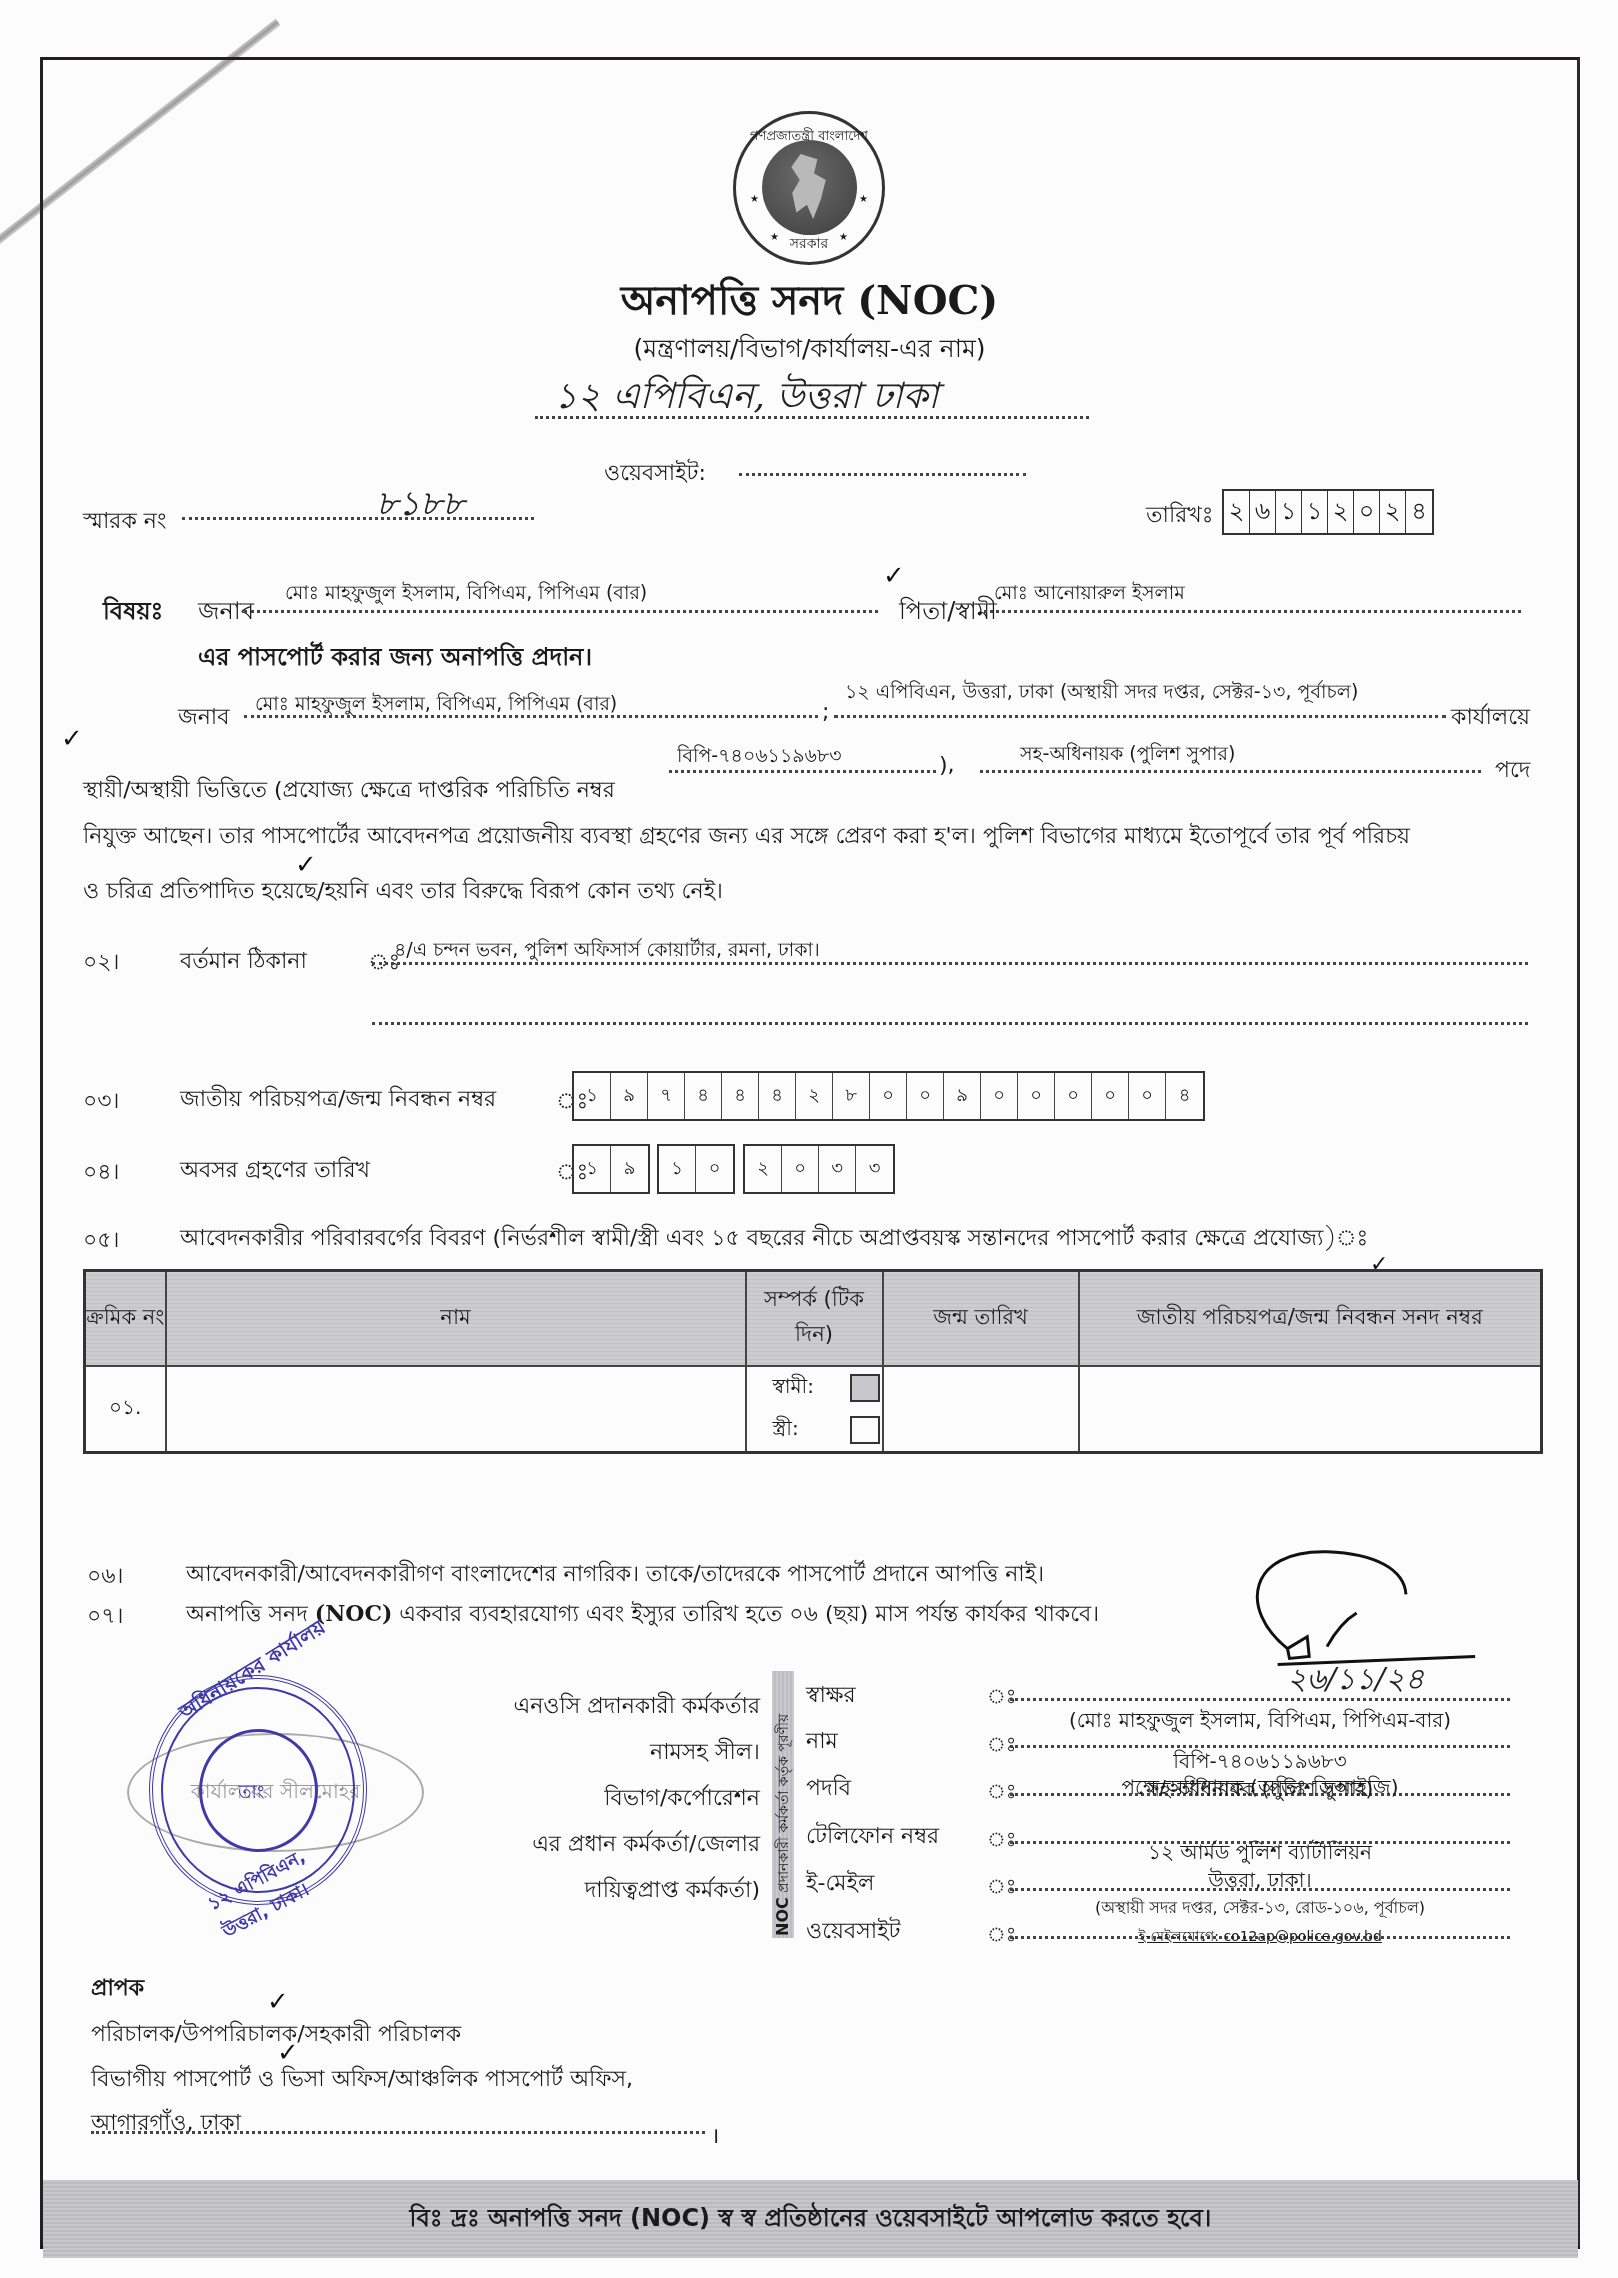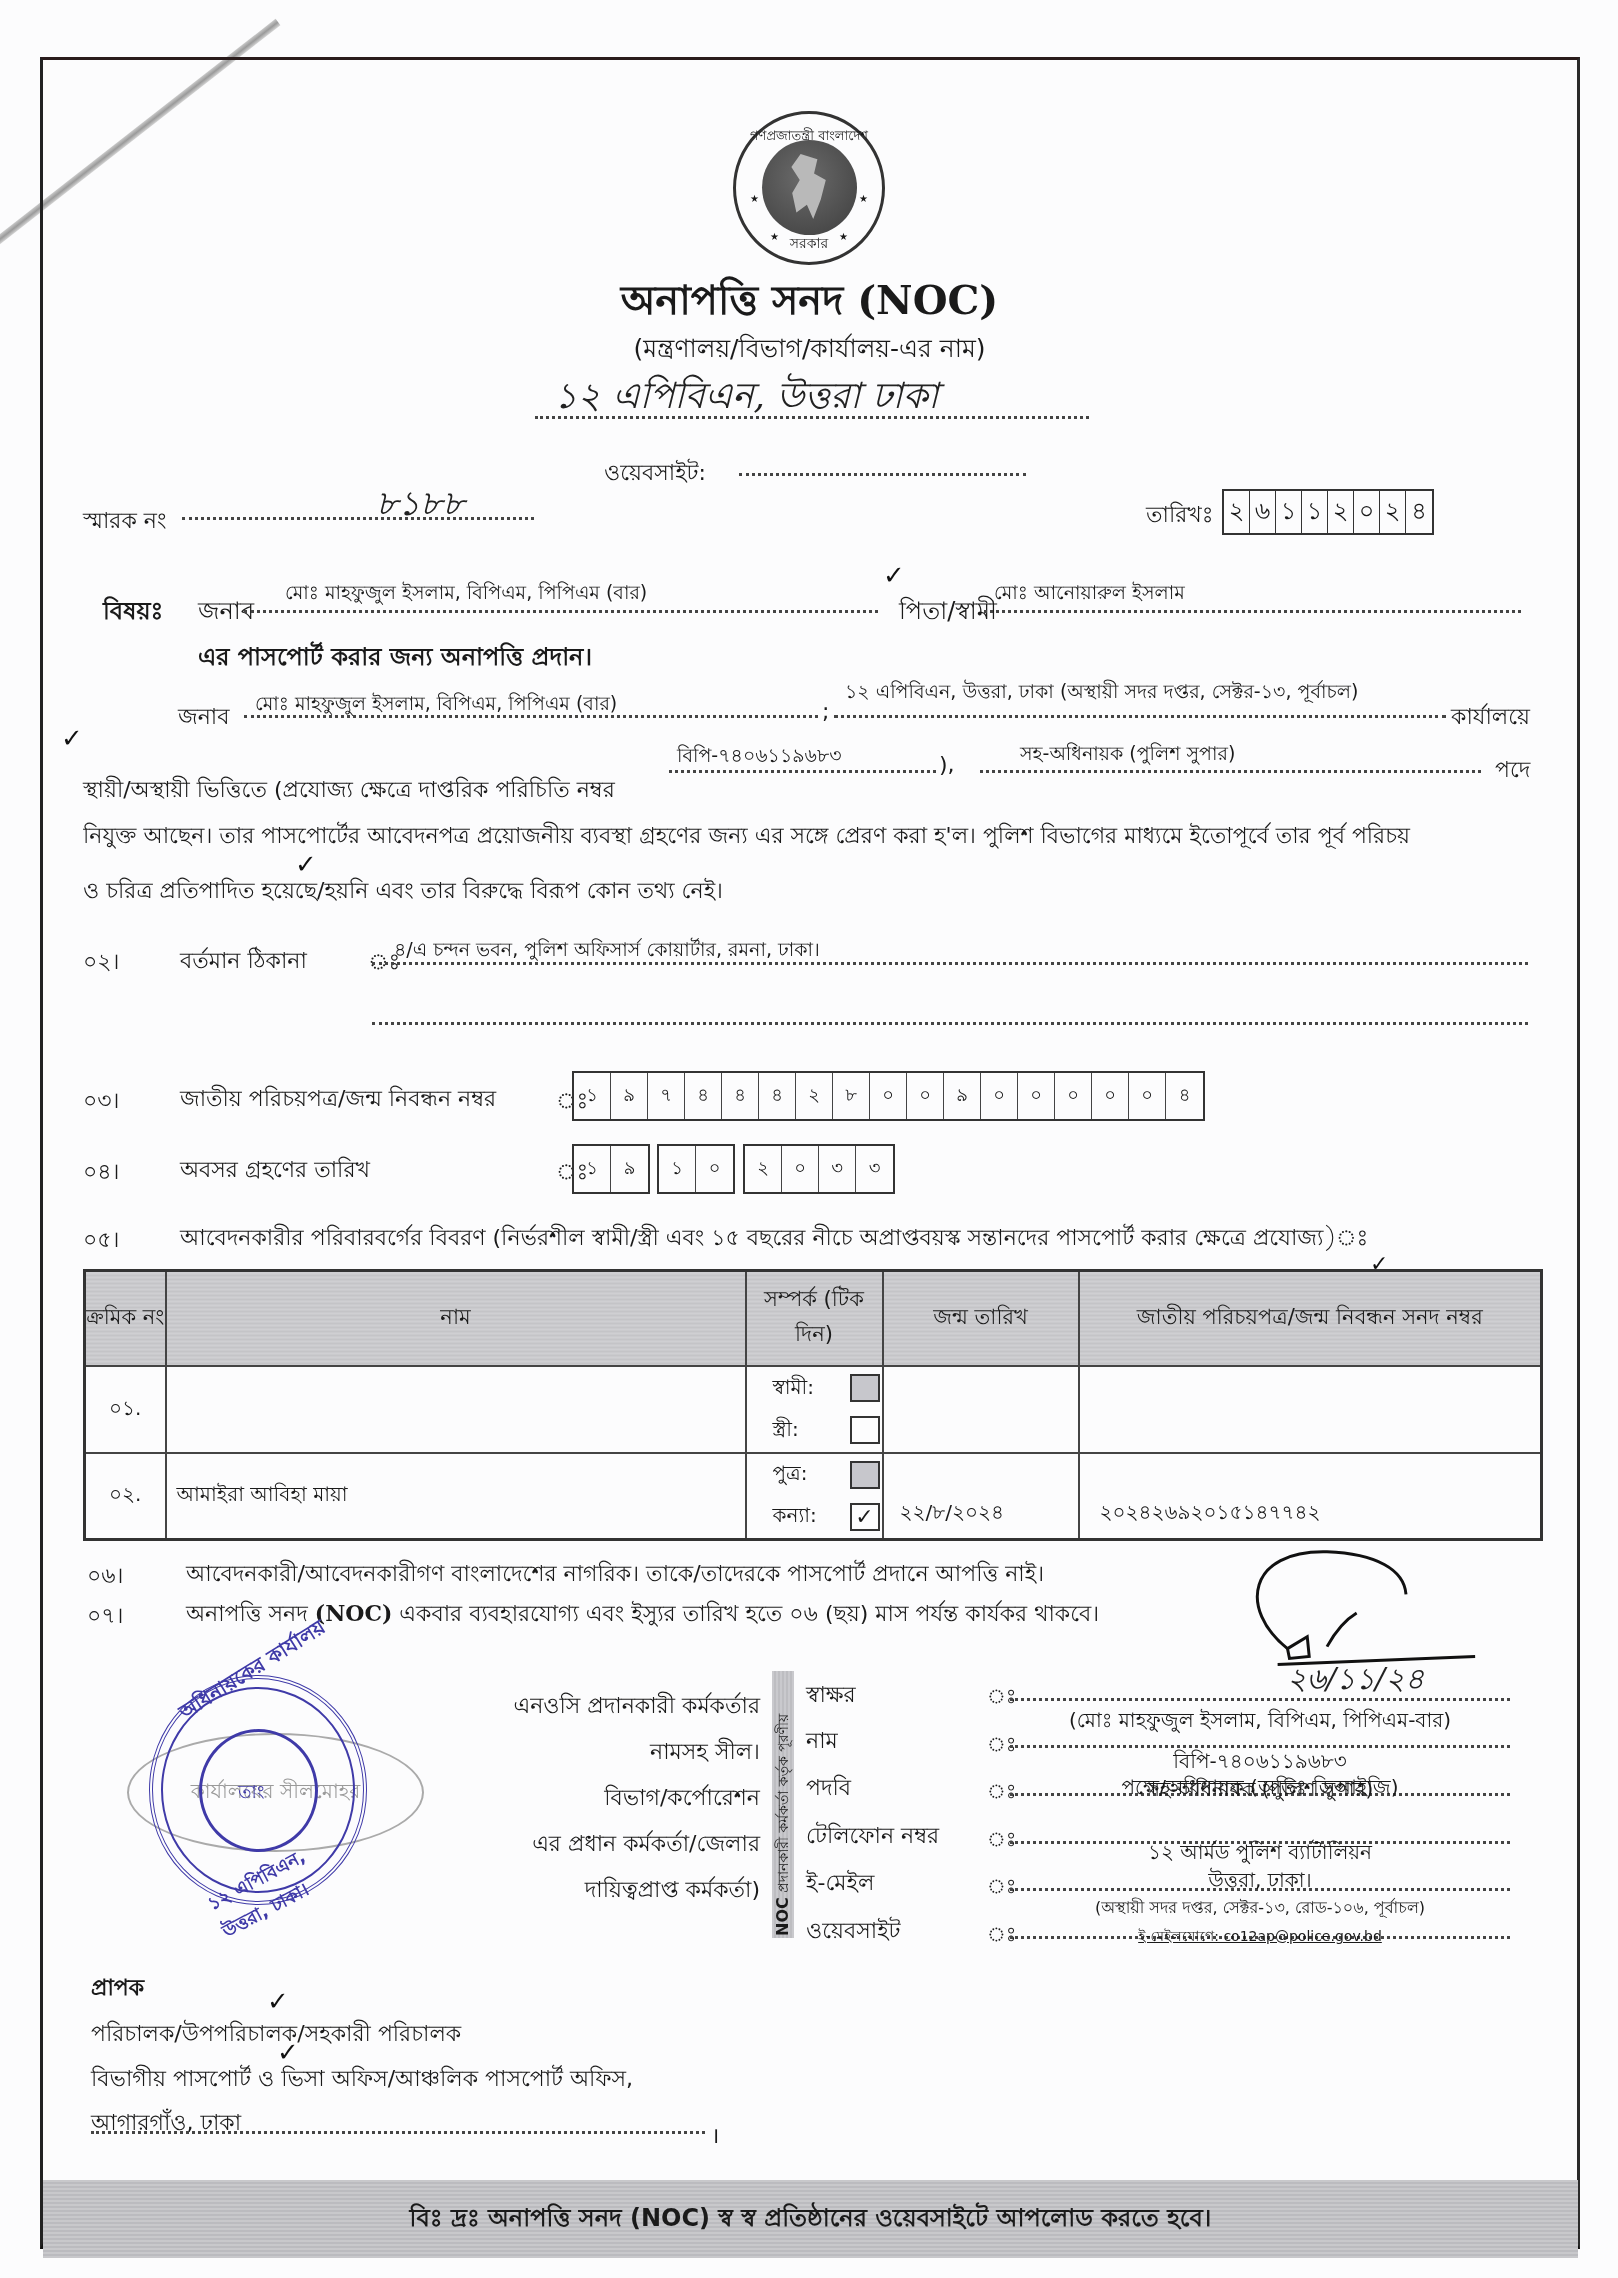--- a/index.html
+++ b/index.html
@@ -222,38 +222,20 @@
             <div class="cb shaded"></div>
           </div>
         <div class="rel-line">
             <span class="lbl">স্ত্রী:</span>
             <div class="cb"></div>
           </div>
       </td>
       <td></td>
       <td></td>
     </tr>
-    <tr>
-      <td style="text-align:center">০২.</td>
-      <td style="padding-left:10px">আমাইরা আবিহা মায়া</td>
-      <td class="rel-cell">
-        <div class="rel-line">
-            <span class="lbl">পুত্র:</span>
-            <div class="cb shaded"></div>
-          </div>
-        <div class="rel-line">
-            <span class="lbl">কন্যা:</span>
-            <div class="cb">
-              <span>✓</span>
-            </div>
-          </div>
-      </td>
-      <td style="padding-left:16px;padding-top:36px">২২/৮/২০২৪</td>
-      <td style="padding-left:20px;padding-top:36px">২০২৪২৬৯২০১৫১৪৭৭৪২</td>
-    </tr>
   </tbody>
 </table>
 
 <div class="abs t-md" style="left:87px;top:1558px;">০৬।</div>
 <div class="abs t-md" style="left:186px;top:1556px;">আবেদনকারী/আবেদনকারীগণ বাংলাদেশের নাগরিক। তাকে/তাদেরকে পাসপোর্ট প্রদানে আপত্তি নাই।</div>
 <div class="abs t-md" style="left:87px;top:1598px;">০৭।</div>
 <div class="abs t-md" style="left:186px;top:1596px;">
   <span>অনাপত্তি সনদ</span>
   <span style="font-family:'DejaVu Serif',serif;font-weight:bold;font-size:22px">(NOC)</span>
   <span>একবার ব্যবহারযোগ্য এবং ইস্যুর তারিখ হতে ০৬ (ছয়) মাস পর্যন্ত কার্যকর থাকবে।</span>

